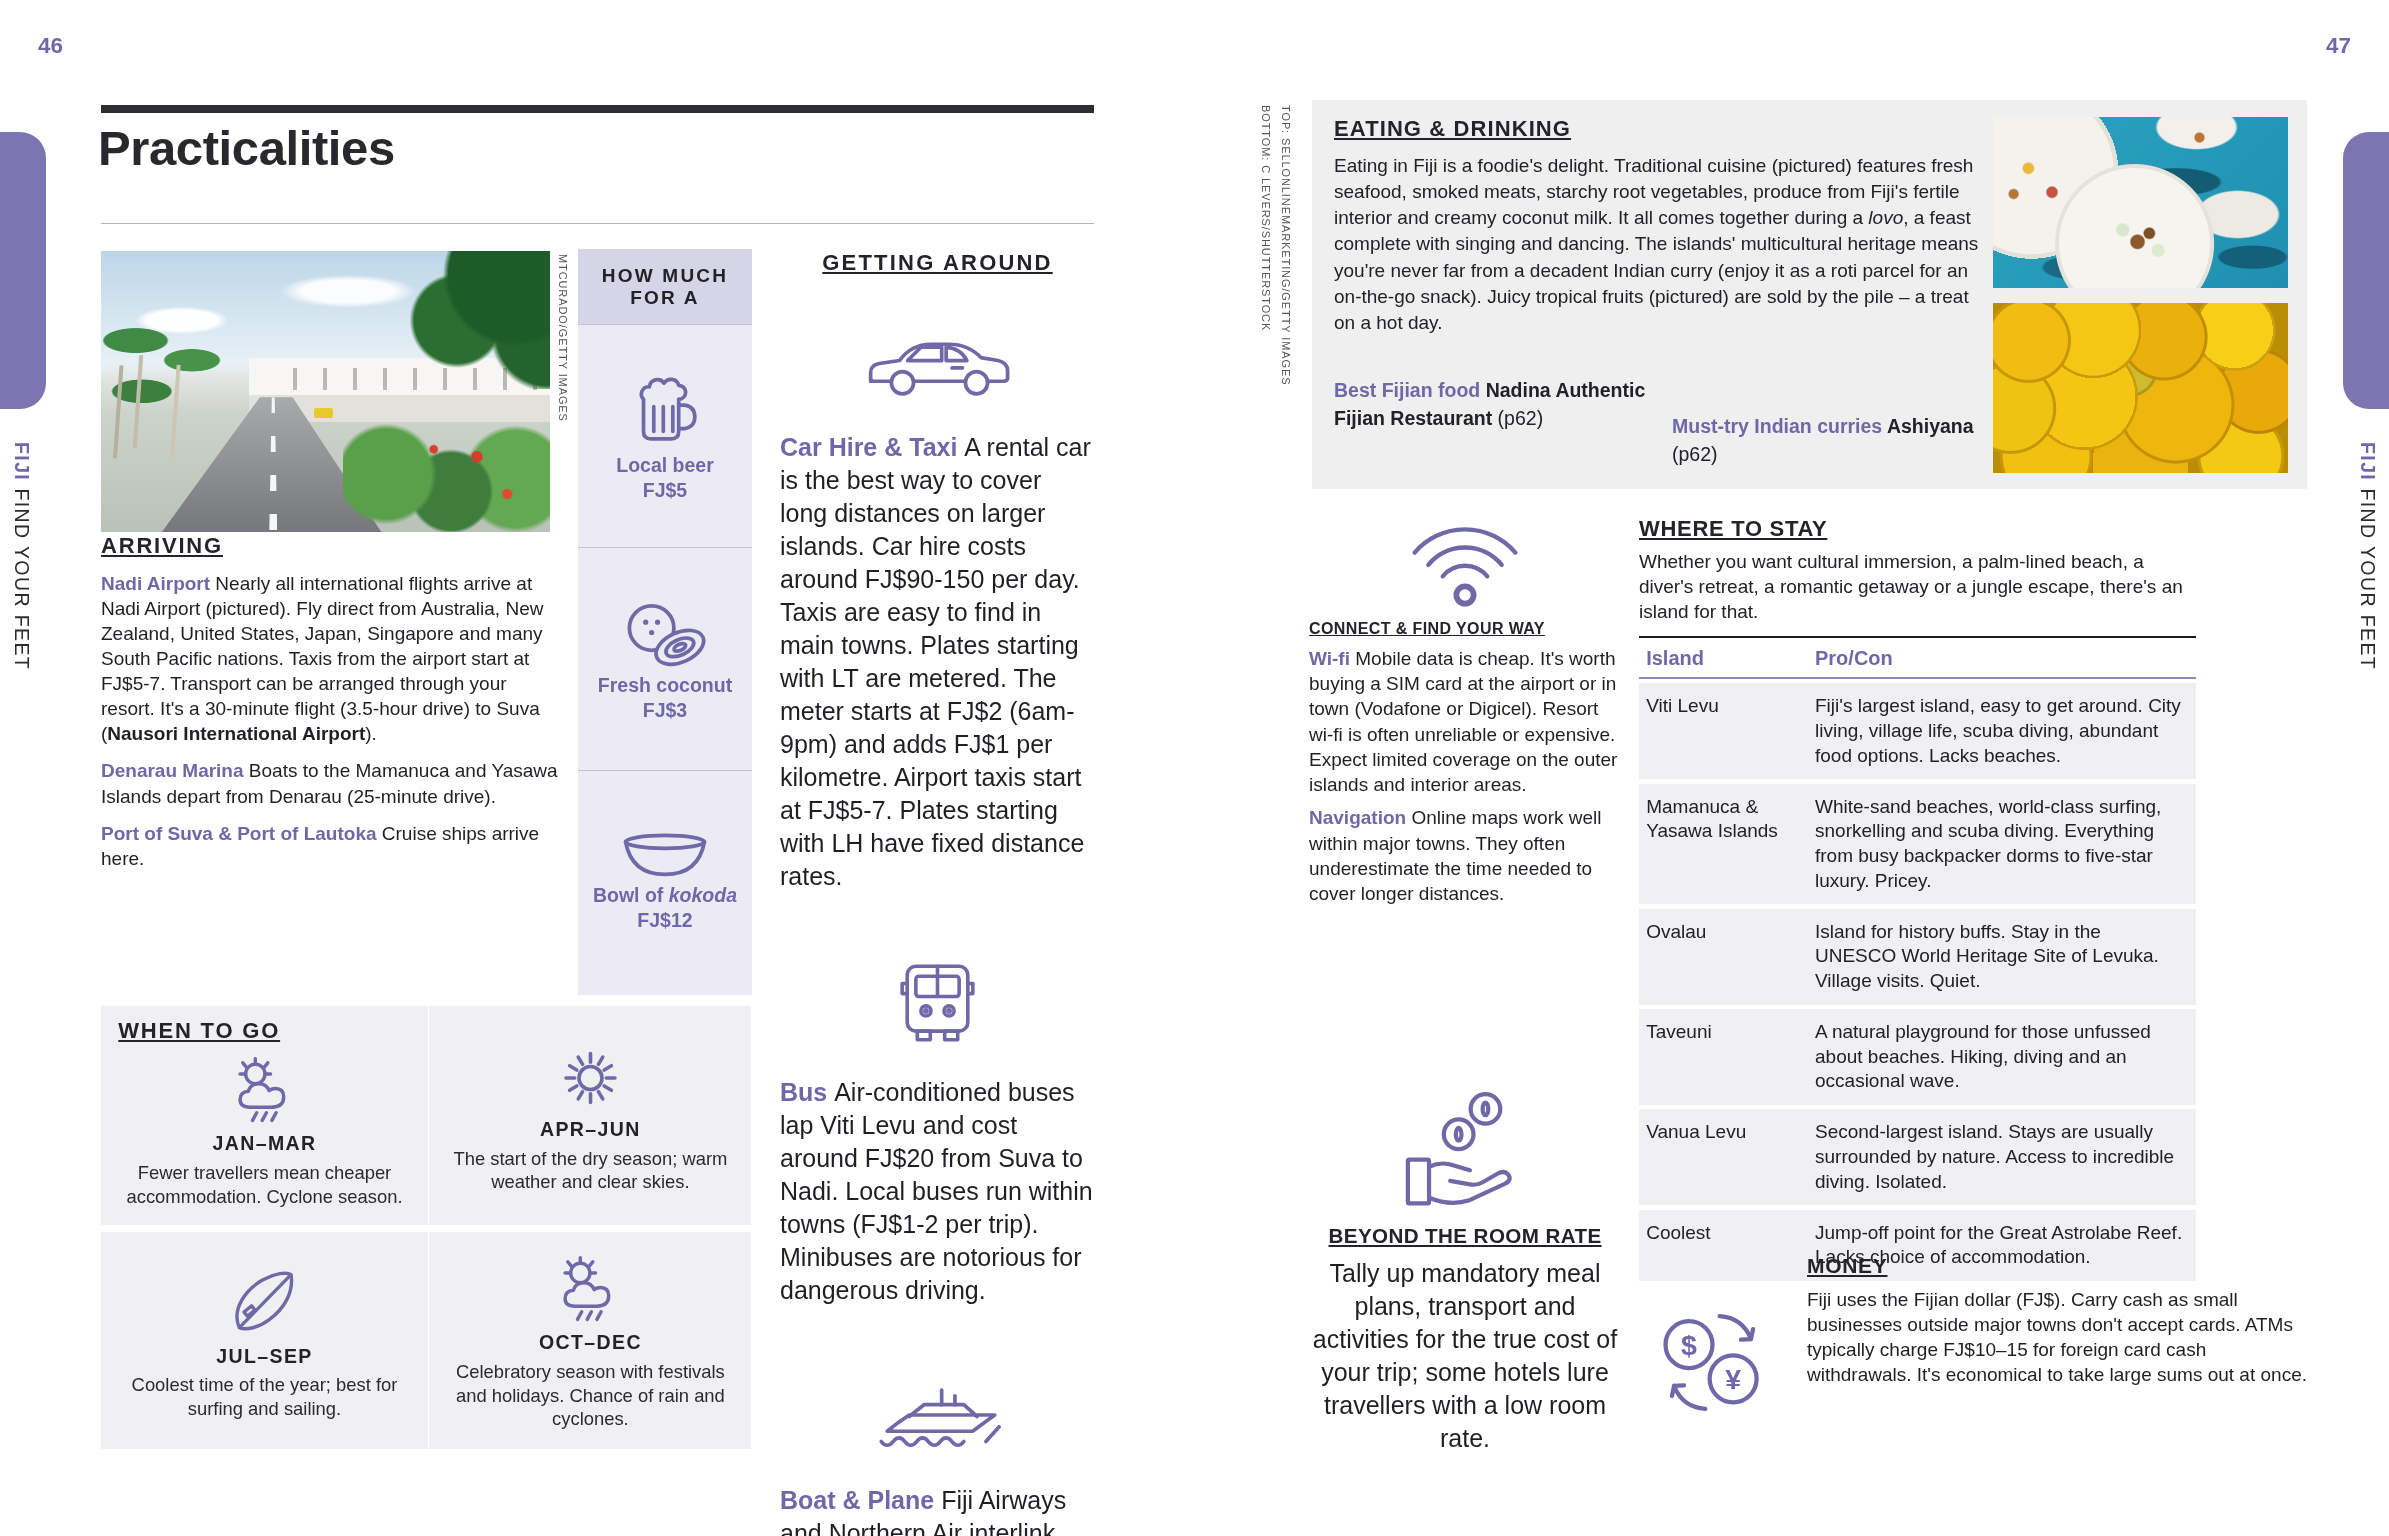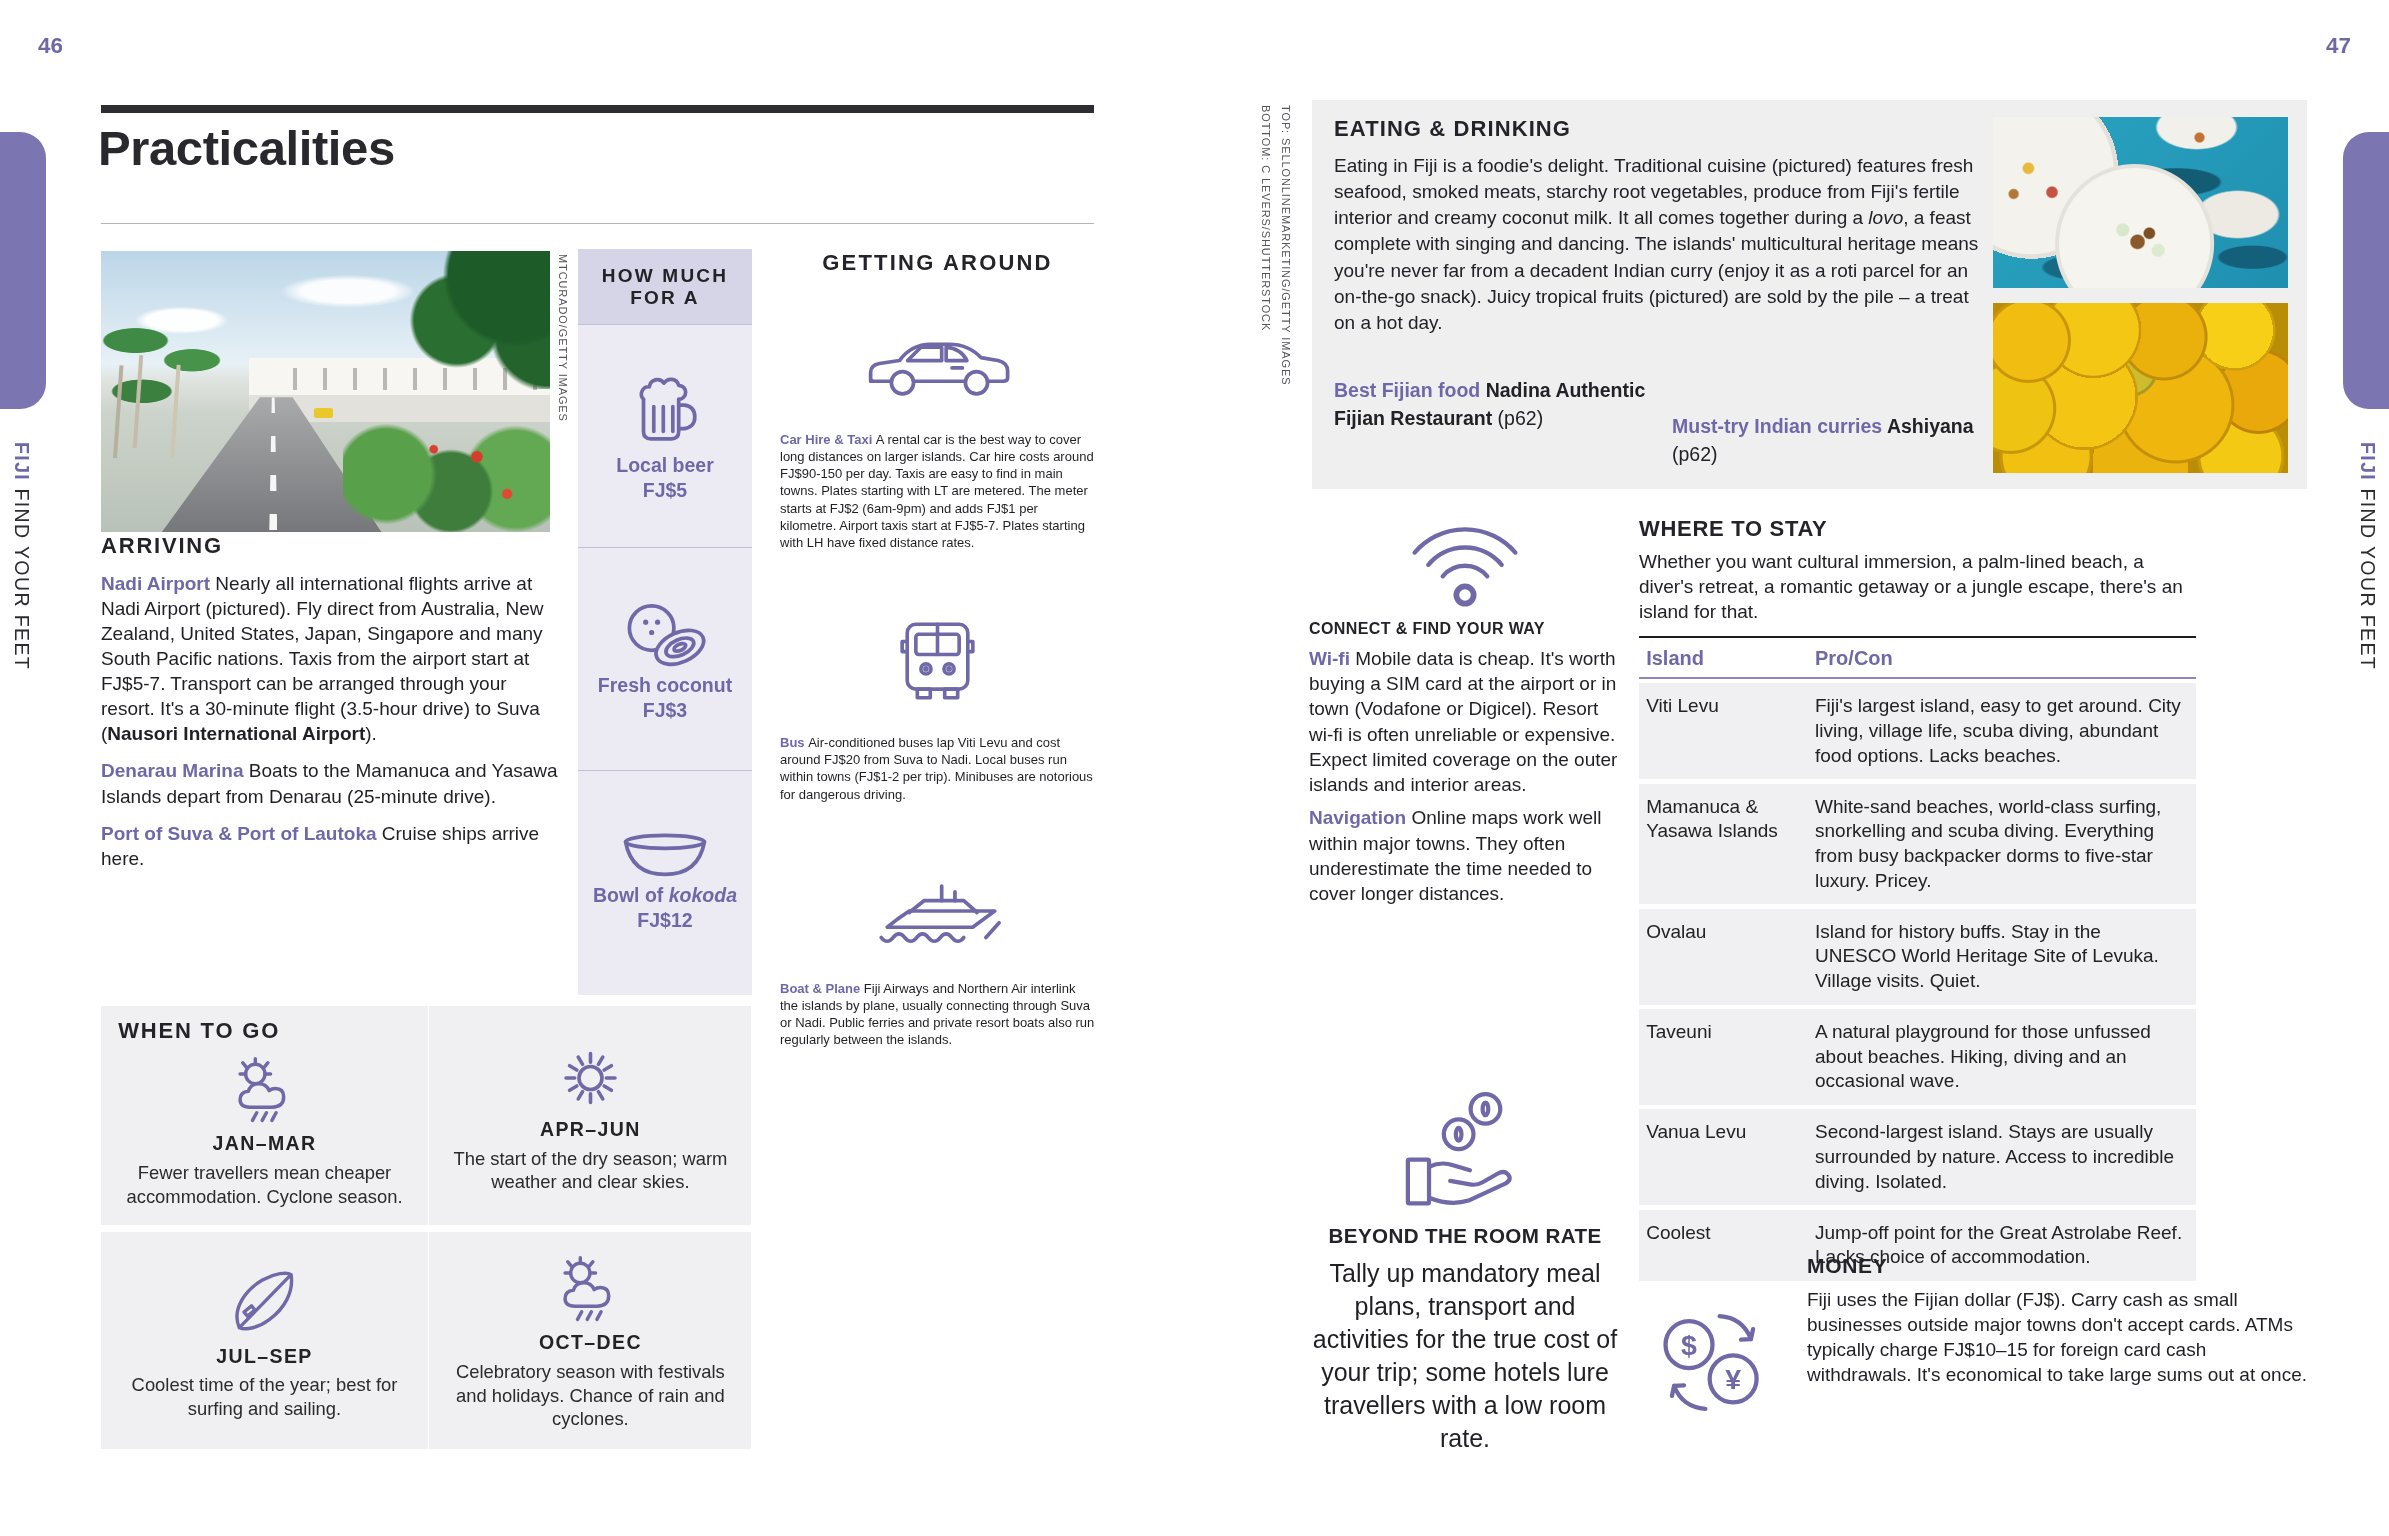--- a/index.html
+++ b/index.html
@@ -17,21 +17,21 @@
 
   
   .pageno{position:absolute;top:33px;font-size:22.4px;font-weight:700;color:var(--purple);}
   .edge-tab{position:absolute;top:132px;width:46px;height:277px;background:var(--purple-tab);}
   .edge-tab.left{left:0;border-radius:0 26px 26px 0;}
   .edge-tab.right{right:0;border-radius:26px 0 0 26px;}
   .vert{writing-mode:vertical-rl;}
   .edge-vert{position:absolute;top:442px;font-size:19.5px;letter-spacing:1.4px;color:#2c2b30;white-space:nowrap;}
   .edge-vert .vfiji{color:var(--purple);font-weight:700;margin-bottom:7.2px;}
   .credit-vert{position:absolute;font-size:11px;letter-spacing:0.9px;color:#55545a;line-height:1.75;}
-  h2.sec{font-size:22px;font-weight:700;letter-spacing:1.8px;color:#242329;}
+  h2.sec{font-size:22px;font-weight:700;letter-spacing:1.8px;color:#242329;text-decoration:underline;}
   p.body{font-size:19px;line-height:1.32;color:#211f24;}
   .seg-lead{color:var(--purple);font-weight:700;}
   .seg-b{font-weight:700;}
   .seg-i{font-style:italic;}
   svg.icon{display:block;}
 
   
   .title-rule{position:absolute;left:101px;top:105px;width:993px;height:8px;background:#2e2d31;}
   .big-title{position:absolute;left:98px;top:120px;font-size:49px;font-weight:700;letter-spacing:-0.4px;color:#29282d;}
   .title-underline{position:absolute;left:101px;top:223px;width:993px;height:1.4px;background:#b5b4b8;}
@@ -86,21 +86,21 @@
   .hm-cell{height:223px;border-top:1.4px solid #c2c0d4;display:flex;flex-direction:column;align-items:center;justify-content:center;text-align:center;padding:7.2px 8.7px;}
   .hm-cell:first-of-type{border-top:none;}
   .hm-label,.hm-price{font-size:19.5px;font-weight:700;color:var(--purple);line-height:1.3;}
 
   .getting{position:absolute;left:780px;top:250px;width:315px;}
   .getting h2{text-align:center;letter-spacing:2.2px;}
   .ga-icon{margin:0 auto;}
   .ga-car{margin-top:49px;}
   .ga-bus{margin-top:66px;}
   .ga-ferry{margin-top:71px;}
-  .getting p{margin-top:29px;font-size:13px;}
+  .getting p{margin-top:29px;font-size:25px;}
 
   
   .eat-panel{position:absolute;left:1312px;top:100px;width:995px;height:389px;background:#efeff0;}
   .eat-panel h2{position:absolute;left:22px;top:16px;letter-spacing:1.1px;}
   .eat-body{position:absolute;left:22px;top:53px;width:656px;font-size:19px;line-height:1.375;}
   .eat-best{position:absolute;left:22px;top:276px;width:340px;font-size:19.5px;line-height:1.45;font-weight:400;}
   .eat-must{position:absolute;left:360px;top:312px;width:311px;font-size:19.5px;line-height:1.45;}
   .photo-food{right:19px;top:17.3px;width:295px;height:171px;background:
     radial-gradient(circle 6.5px at 44% 66%,#d9e8cc 0 5.8px,transparent 7.2px),
     radial-gradient(circle 6.5px at 56% 78%,#dcead0 0 5.8px,transparent 7.2px),

